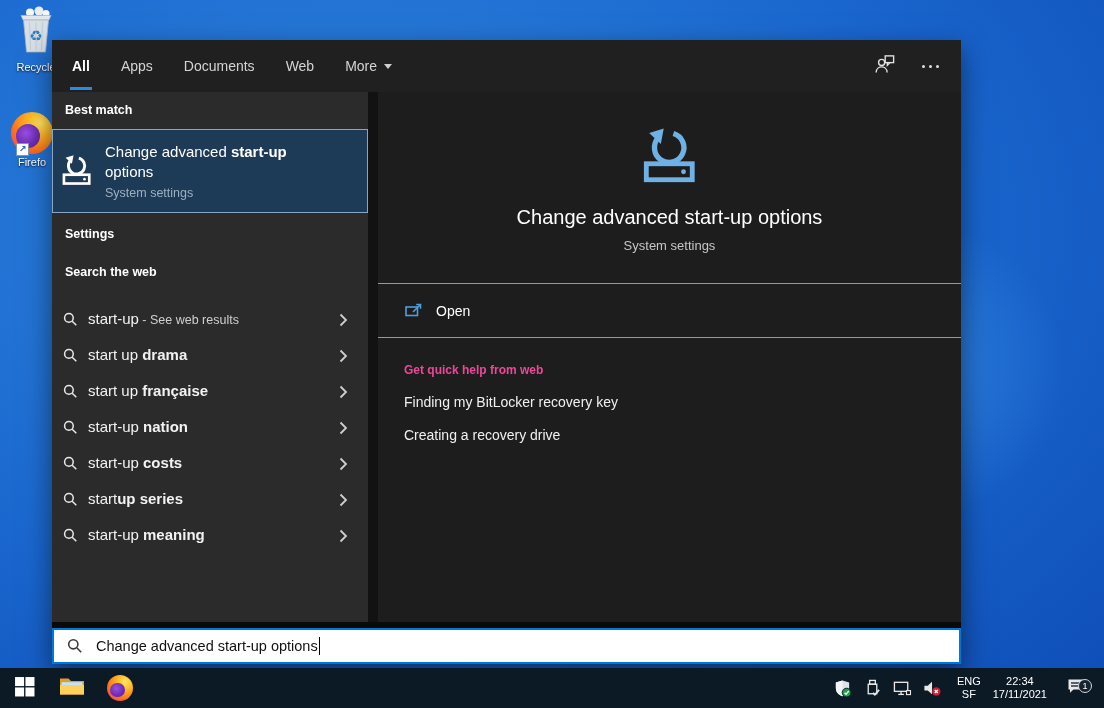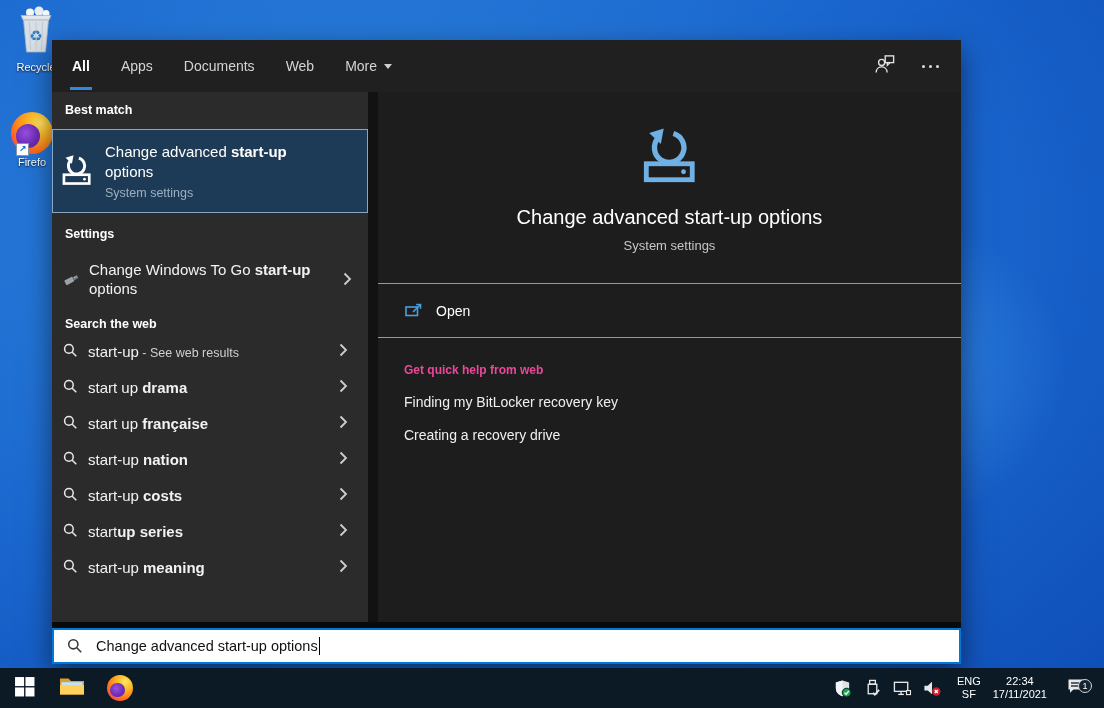--- a/index.html
+++ b/index.html
@@ -51,21 +51,21 @@
   .bt-icon { width:32px; height:32px; color:#fff; flex:none; }
   .bt-text { margin-left:12px; }
   .bt-title { font-size:15px; line-height:20px; color:#fff; width:228px; }
   .bt-sub { font-size:12.5px; color:#9db0c0; margin-top:4px; }
 
   .item-row { display:flex; align-items:center; min-height:52px; padding:0 16px 0 10px; }
   .ir-icon { width:19px; height:19px; flex:none; }
   .ir-text { margin-left:8px; font-size:15px; line-height:19px; color:#f2f2f2; width:232px; }
   .chev { margin-left:auto; width:9px; height:14px; color:#cfcfcf; flex:none; }
 
-  .web-row { height:36px; display:flex; align-items:flex-start; padding:0 20px 0 11px; }
+  .web-row { height:36px; display:flex; align-items:flex-end; padding:0 20px 0 11px; }
   .wr-mag { width:15px; height:15px; color:#e8e8e8; flex:none; }
   .wr-text { margin-left:10px; font-size:15px; color:#f2f2f2; white-space:nowrap; }
   .seg-b { font-weight:bold; }
   .seg-d { font-size:12.5px; color:#cfcfcf; }
 
   .rp-icon { margin:36px auto 0; width:62px; height:58px; color:#6fb1e4; flex:none; }
   .rp-title { margin-top:20px; text-align:center; font-size:20px; color:#fff; }
   .rp-sub { margin-top:9px; text-align:center; font-size:13px; color:#c6c6c6; }
   .rp-div { height:1px; background:#989898; margin-top:30px; flex:none; }
   .rp-div2 { height:1px; background:#989898; flex:none; }
@@ -196,38 +196,20 @@
               </svg>
           </span>
           <div class="bt-text">
             <div class="bt-title"><span>Change advanced </span><span class="seg-b">start-up</span><span> options</span></div>
             <div class="bt-sub">System settings</div>
           </div>
         </div>
 
         <div class="sec-h" style="padding-top:14px;">Settings</div>
 
-        <div class="item-row">
-          <span class="ir-icon">
-            <svg width="19" height="19" viewBox="0 0 20 20">
-              <g transform="rotate(-28 10 10)">
-                <rect x="2.5" y="7.5" width="9.5" height="5.5" rx="1" fill="#97a2ab"></rect>
-                <rect x="12.3" y="8.5" width="4.8" height="3.6" fill="#6f7a83"></rect>
-                <rect x="13.2" y="9.3" width="1" height="0.9" fill="#cfd6db"></rect>
-                <rect x="15.1" y="9.3" width="1" height="0.9" fill="#cfd6db"></rect>
-              </g>
-            </svg>
-          </span>
-          <div class="ir-text"><span>Change Windows To Go </span><span class="seg-b">start-up</span><span> options</span></div>
-          <span class="chev">
-            <svg width="9" height="14" viewBox="0 0 9 14">
-                <use href="#ic-chev"></use>
-              </svg>
-          </span>
-        </div>
 
         <div class="sec-h" style="padding-top:12px;">Search the web</div>
 
         <div class="web-row">
           <span class="wr-mag"><svg width="15" height="15" viewBox="0 0 16 16">
                 <use href="#ic-mag"></use>
               </svg></span>
           <div class="wr-text"><span>start-up</span><span class="seg-d"> - See web results</span></div>
           <span class="chev"><svg width="9" height="14" viewBox="0 0 9 14">
                 <use href="#ic-chev"></use>

